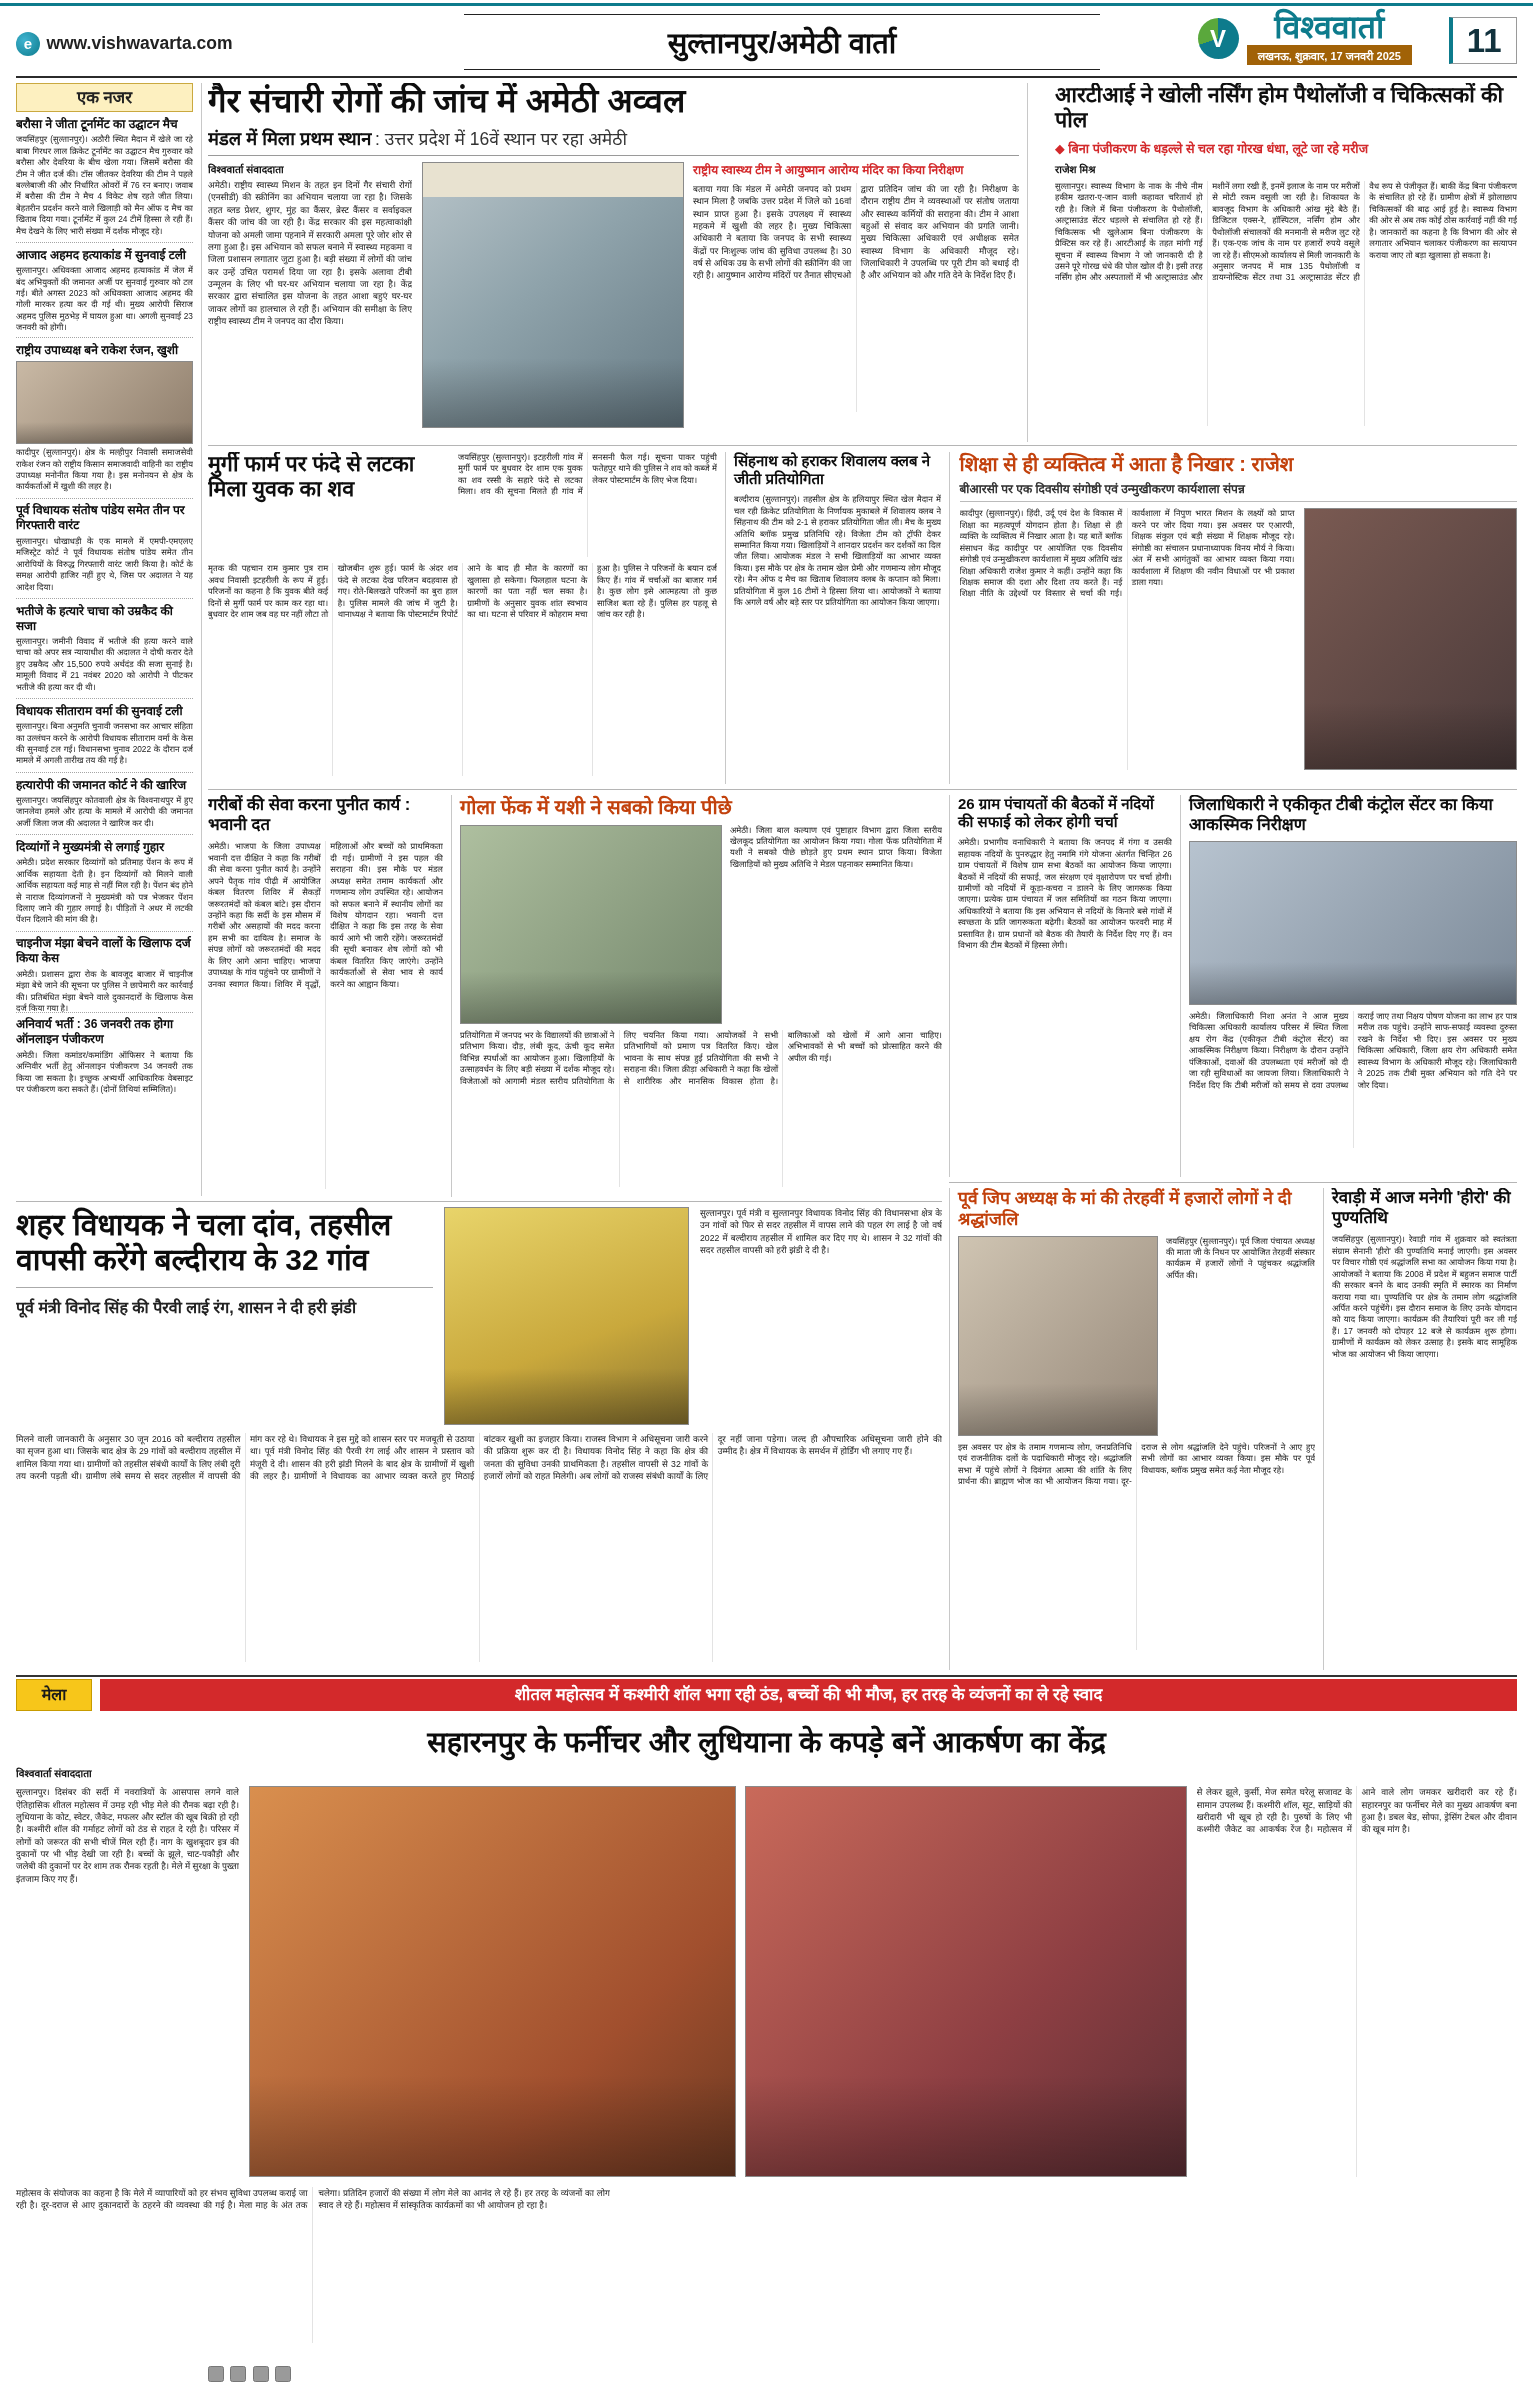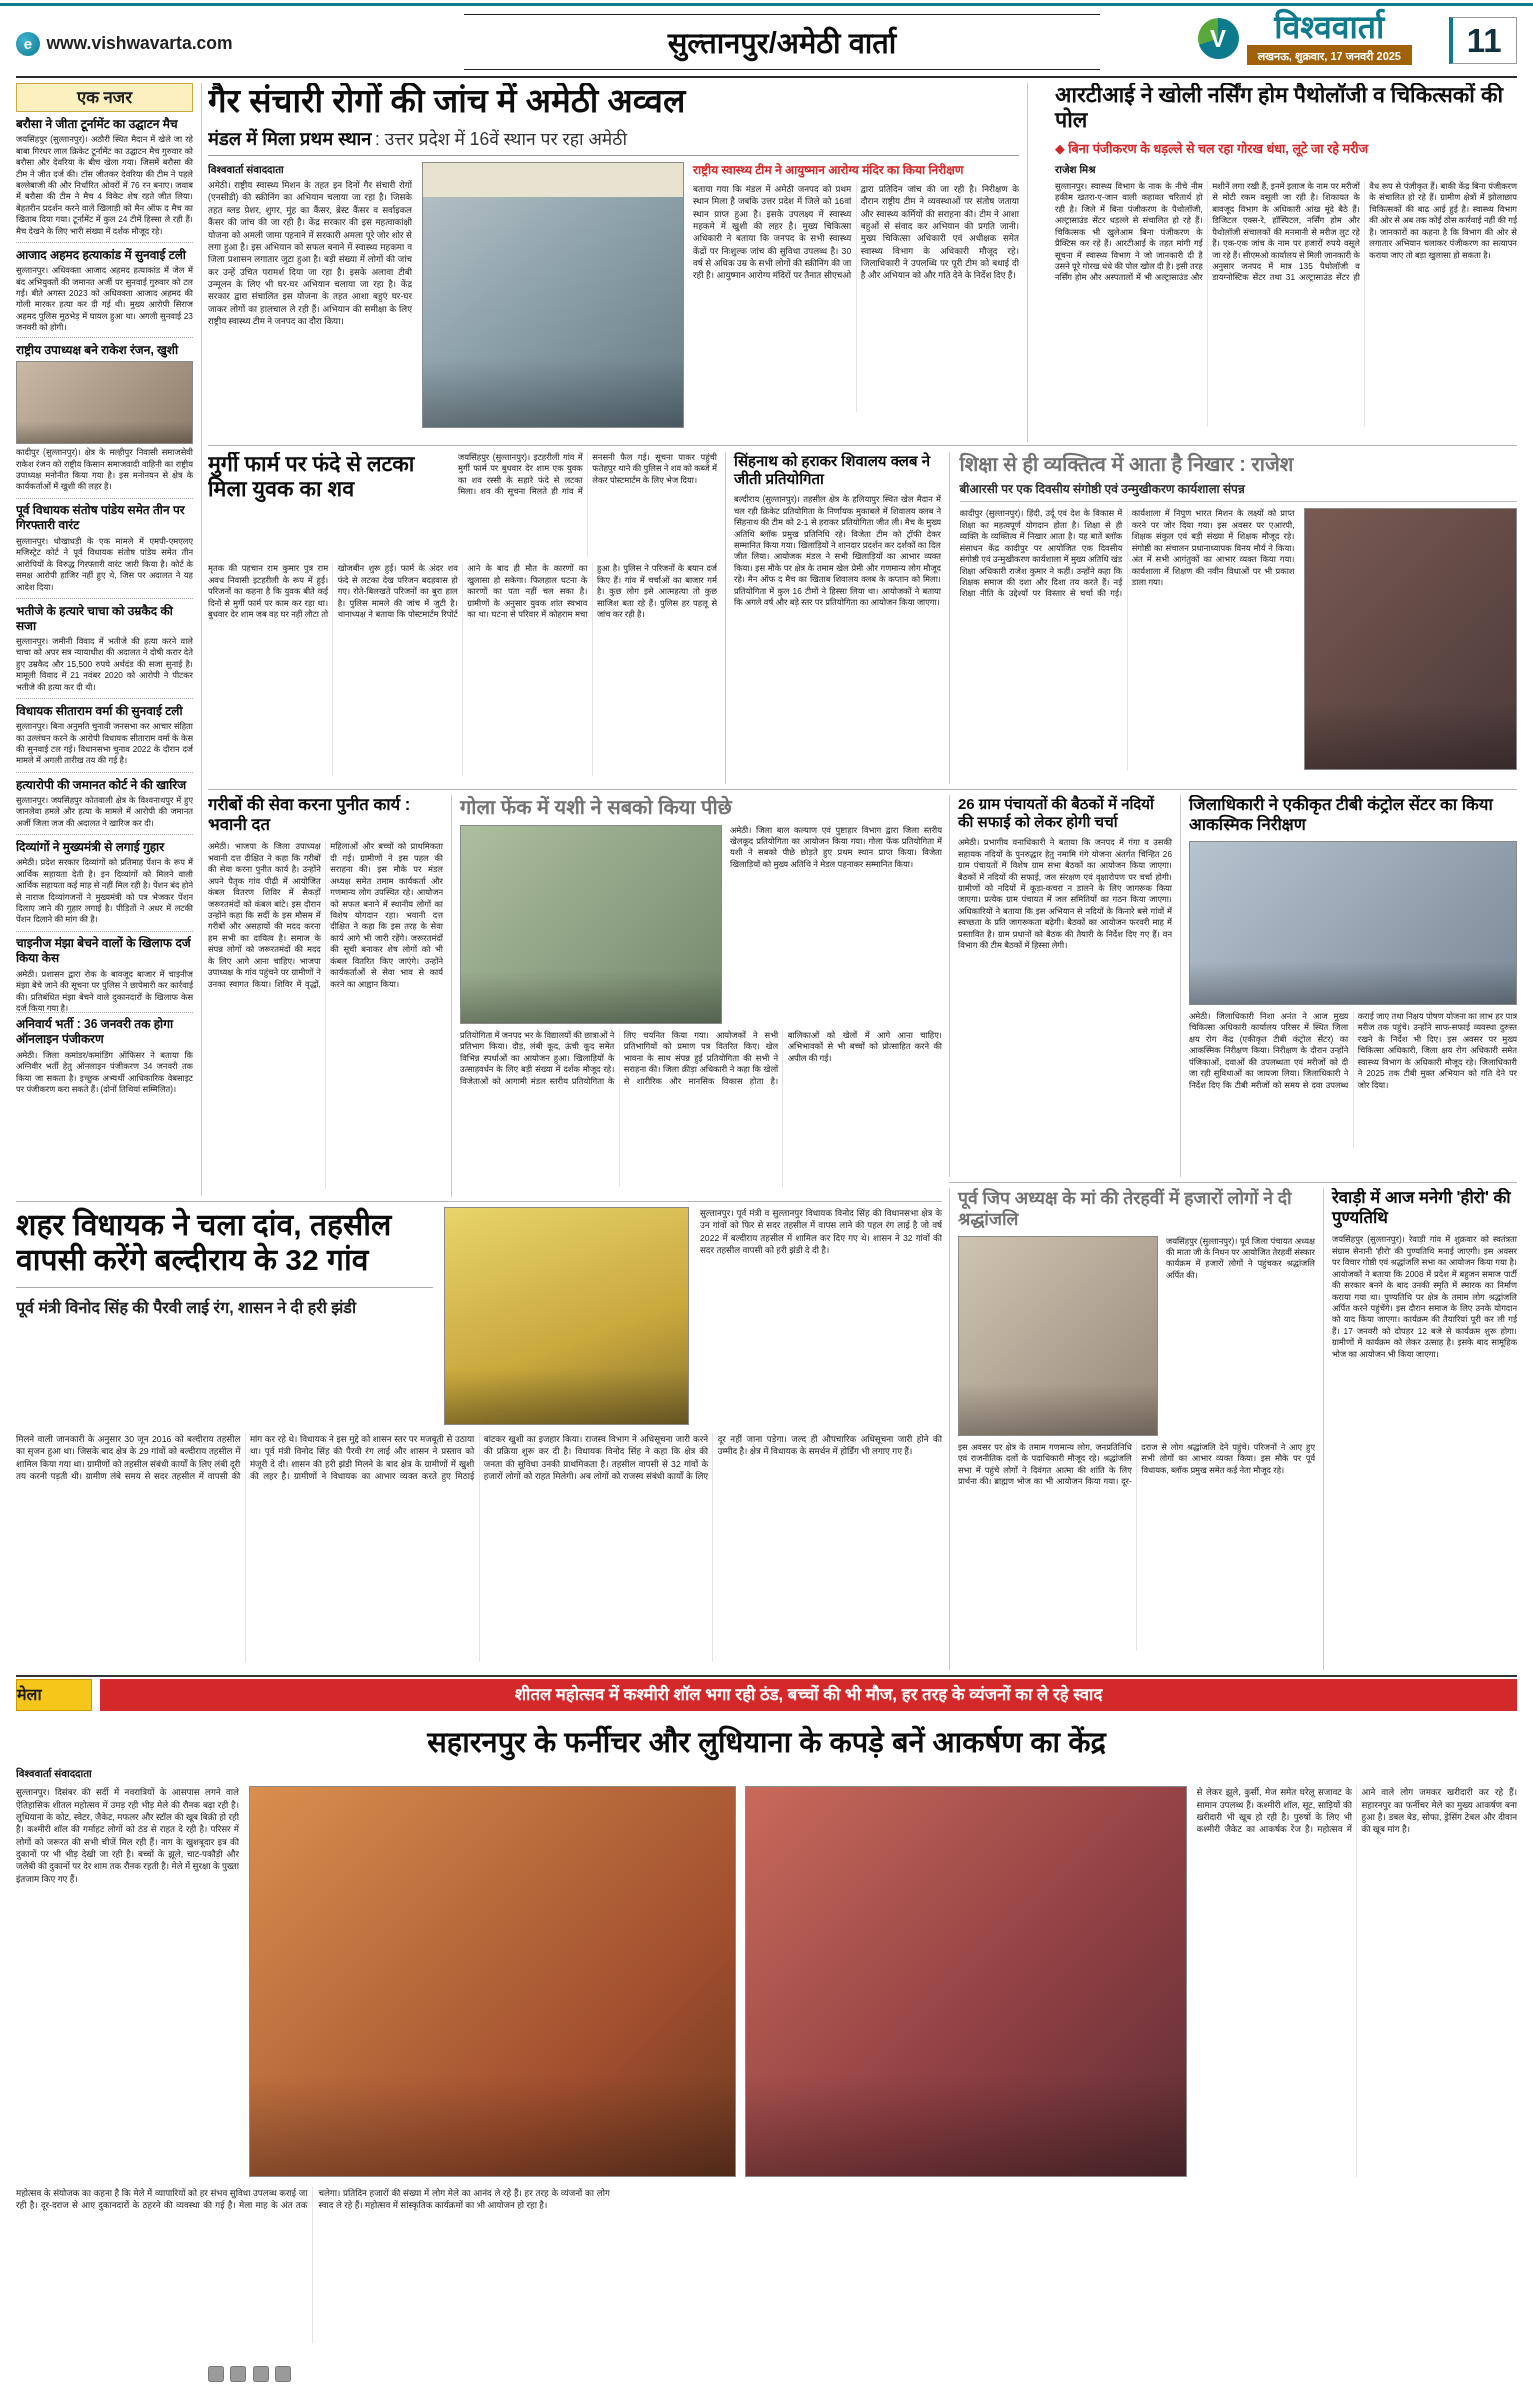--- a/index.html
+++ b/index.html
@@ -8,21 +8,21 @@
   .page{position:relative;width:1533px;height:2389px;background:#ffffff;margin:0 auto;overflow:hidden}
   .abs{position:absolute}
   .body-text{font-size:8.7px;line-height:1.42;text-align:justify;color:#222;overflow:hidden}
   .body-sm{font-size:8.3px;line-height:1.38;text-align:justify;color:#222;overflow:hidden}
   .cols-2{column-count:2;column-gap:9.5px;column-rule:0.8px solid #e3e3e3}
   .cols-3{column-count:3;column-gap:9.5px;column-rule:0.8px solid #e3e3e3}
   .cols-4{column-count:4;column-gap:9.5px;column-rule:0.8px solid #e3e3e3}
   .cols-5{column-count:5;column-gap:11px;column-rule:0.8px solid #e3e3e3}
   .h-xl{font-size:33px;font-weight:800;line-height:1.12;color:#0e0e0e}
   .h-lg{font-size:21.5px;font-weight:800;line-height:1.18;color:#0e0e0e}
-  .h-md{font-size:17.5px;font-weight:800;line-height:1.2;color:#737373}
+  .h-md{font-size:17.5px;font-weight:800;line-height:1.2;color:#c2410c}
   .h-sm{font-size:15px;font-weight:800;line-height:1.22;color:#0e0e0e}
   .photo{border:0.8px solid #8a8a8a;position:relative;overflow:hidden;flex-shrink:0}
   .photo::after{content:"";position:absolute;left:0;right:0;bottom:0;height:26%;background:linear-gradient(rgba(0,0,0,0),rgba(0,0,0,.28))}
   .byline{font-size:10.3px;font-weight:bold;color:#111}
   .red-text{color:#d3292b}
   .rule{background:#b5b5b5}
   .sec{position:absolute;overflow:hidden}
   .bordered-left{border-left:0.8px solid #c8c8c8}
   .ln-item{border-bottom:0.8px dotted #a5a5a5;padding:4.8px 0;overflow:hidden}
   .ln-item h4{font-size:12px;font-weight:800;line-height:1.25;margin-bottom:2.4px;color:#0e0e0e}
@@ -213,21 +213,21 @@
       <div class="photo" style="width:245px;height:218px;background:linear-gradient(160deg,#e8d46a,#c9a83c 60%,#8a7430)"></div>
       <p class="body-text" style="flex:1;height:218px">सुल्तानपुर। पूर्व मंत्री व सुल्तानपुर विधायक विनोद सिंह की विधानसभा क्षेत्र के उन गांवों को फिर से सदर तहसील में वापस लाने की पहल रंग लाई है जो वर्ष 2022 में बल्दीराय तहसील में शामिल कर दिए गए थे। शासन ने 32 गांवों की सदर तहसील वापसी को हरी झंडी दे दी है।</p>
     </div>
     <div class="body-text cols-4" style="margin-top:8px;height:229px">मिलने वाली जानकारी के अनुसार 30 जून 2016 को बल्दीराय तहसील का सृजन हुआ था। जिसके बाद क्षेत्र के 29 गांवों को बल्दीराय तहसील में शामिल किया गया था। ग्रामीणों को तहसील संबंधी कार्यों के लिए लंबी दूरी तय करनी पड़ती थी। ग्रामीण लंबे समय से सदर तहसील में वापसी की मांग कर रहे थे। विधायक ने इस मुद्दे को शासन स्तर पर मजबूती से उठाया था। पूर्व मंत्री विनोद सिंह की पैरवी रंग लाई और शासन ने प्रस्ताव को मंजूरी दे दी। शासन की हरी झंडी मिलने के बाद क्षेत्र के ग्रामीणों में खुशी की लहर है। ग्रामीणों ने विधायक का आभार व्यक्त करते हुए मिठाई बांटकर खुशी का इजहार किया। राजस्व विभाग ने अधिसूचना जारी करने की प्रक्रिया शुरू कर दी है। विधायक विनोद सिंह ने कहा कि क्षेत्र की जनता की सुविधा उनकी प्राथमिकता है। तहसील वापसी से 32 गांवों के हजारों लोगों को राहत मिलेगी। अब लोगों को राजस्व संबंधी कार्यों के लिए दूर नहीं जाना पड़ेगा। जल्द ही औपचारिक अधिसूचना जारी होने की उम्मीद है। क्षेत्र में विधायक के समर्थन में होर्डिंग भी लगाए गए हैं।</div>
   </div>
 
   <div class="abs" style="left:16px;top:1675px;width:1501px;height:1.6px;background:#333"></div>
 
   <div class="sec" style="left:16px;top:1679px;width:1501px;height:684px">
     <div class="flex" style="gap:8px;height:32px">
-      <div style="width:76px;background:#f7c61a;border:0.8px solid #c79b00;font-size:16px;font-weight:800;line-height:30px;color:#1a1a1a">मेला</div>
+      <div style="width:76px;background:#f7c61a;border:0.8px solid #c79b00;font-size:16px;font-weight:800;text-align:center;line-height:30px;color:#1a1a1a">मेला</div>
       <div style="flex:1;background:#d3292b;color:#ffffff;font-size:16.7px;font-weight:800;text-align:center;line-height:32px;overflow:hidden">शीतल महोत्सव में कश्मीरी शॉल भगा रही ठंड, बच्चों की भी मौज, हर तरह के व्यंजनों का ले रहे स्वाद</div>
     </div>
     <div style="font-size:29px;font-weight:800;text-align:center;margin-top:9.5px;color:#0c0c0c">सहारनपुर के फर्नीचर और लुधियाना के कपड़े बनें आकर्षण का केंद्र</div>
     <div class="byline" style="margin-top:6.4px">विश्ववार्ता संवाददाता</div>
     <div class="flex" style="gap:9.5px;margin-top:6.4px;height:391px">
       <p class="body-text" style="width:223px;flex-shrink:0;height:391px">सुल्तानपुर। दिसंबर की सर्दी में नवरात्रियों के आसपास लगने वाले ऐतिहासिक शीतल महोत्सव में उमड़ रही भीड़ मेले की रौनक बढ़ा रही है। लुधियाना के कोट, स्वेटर, जैकेट, मफलर और स्टॉल की खूब बिक्री हो रही है। कश्मीरी शॉल की गर्माहट लोगों को ठंड से राहत दे रही है। परिसर में लोगों को जरूरत की सभी चीजें मिल रही हैं। नाग के खुशबूदार इत्र की दुकानों पर भी भीड़ देखी जा रही है। बच्चों के झूले, चाट-पकौड़ी और जलेबी की दुकानों पर देर शाम तक रौनक रहती है। मेले में सुरक्षा के पुख्ता इंतजाम किए गए हैं।</p>
       <div class="photo" style="width:487px;height:391px;background:linear-gradient(135deg,#d98f4e,#a14f2e 70%,#6e3a22)"></div>
       <div class="photo" style="width:442px;height:391px;background:linear-gradient(135deg,#c96a5a,#8e3f43 60%,#5d2f35)"></div>
       <div class="body-text cols-2" style="flex:1;height:391px">से लेकर झूले, कुर्सी, मेज समेत घरेलू सजावट के सामान उपलब्ध हैं। कश्मीरी शॉल, सूट, साड़ियों की खरीदारी भी खूब हो रही है। पुरुषों के लिए भी कश्मीरी जैकेट का आकर्षक रेंज है। महोत्सव में आने वाले लोग जमकर खरीदारी कर रहे हैं। सहारनपुर का फर्नीचर मेले का मुख्य आकर्षण बना हुआ है। डबल बेड, सोफा, ड्रेसिंग टेबल और दीवान की खूब मांग है।</div>
     </div>

